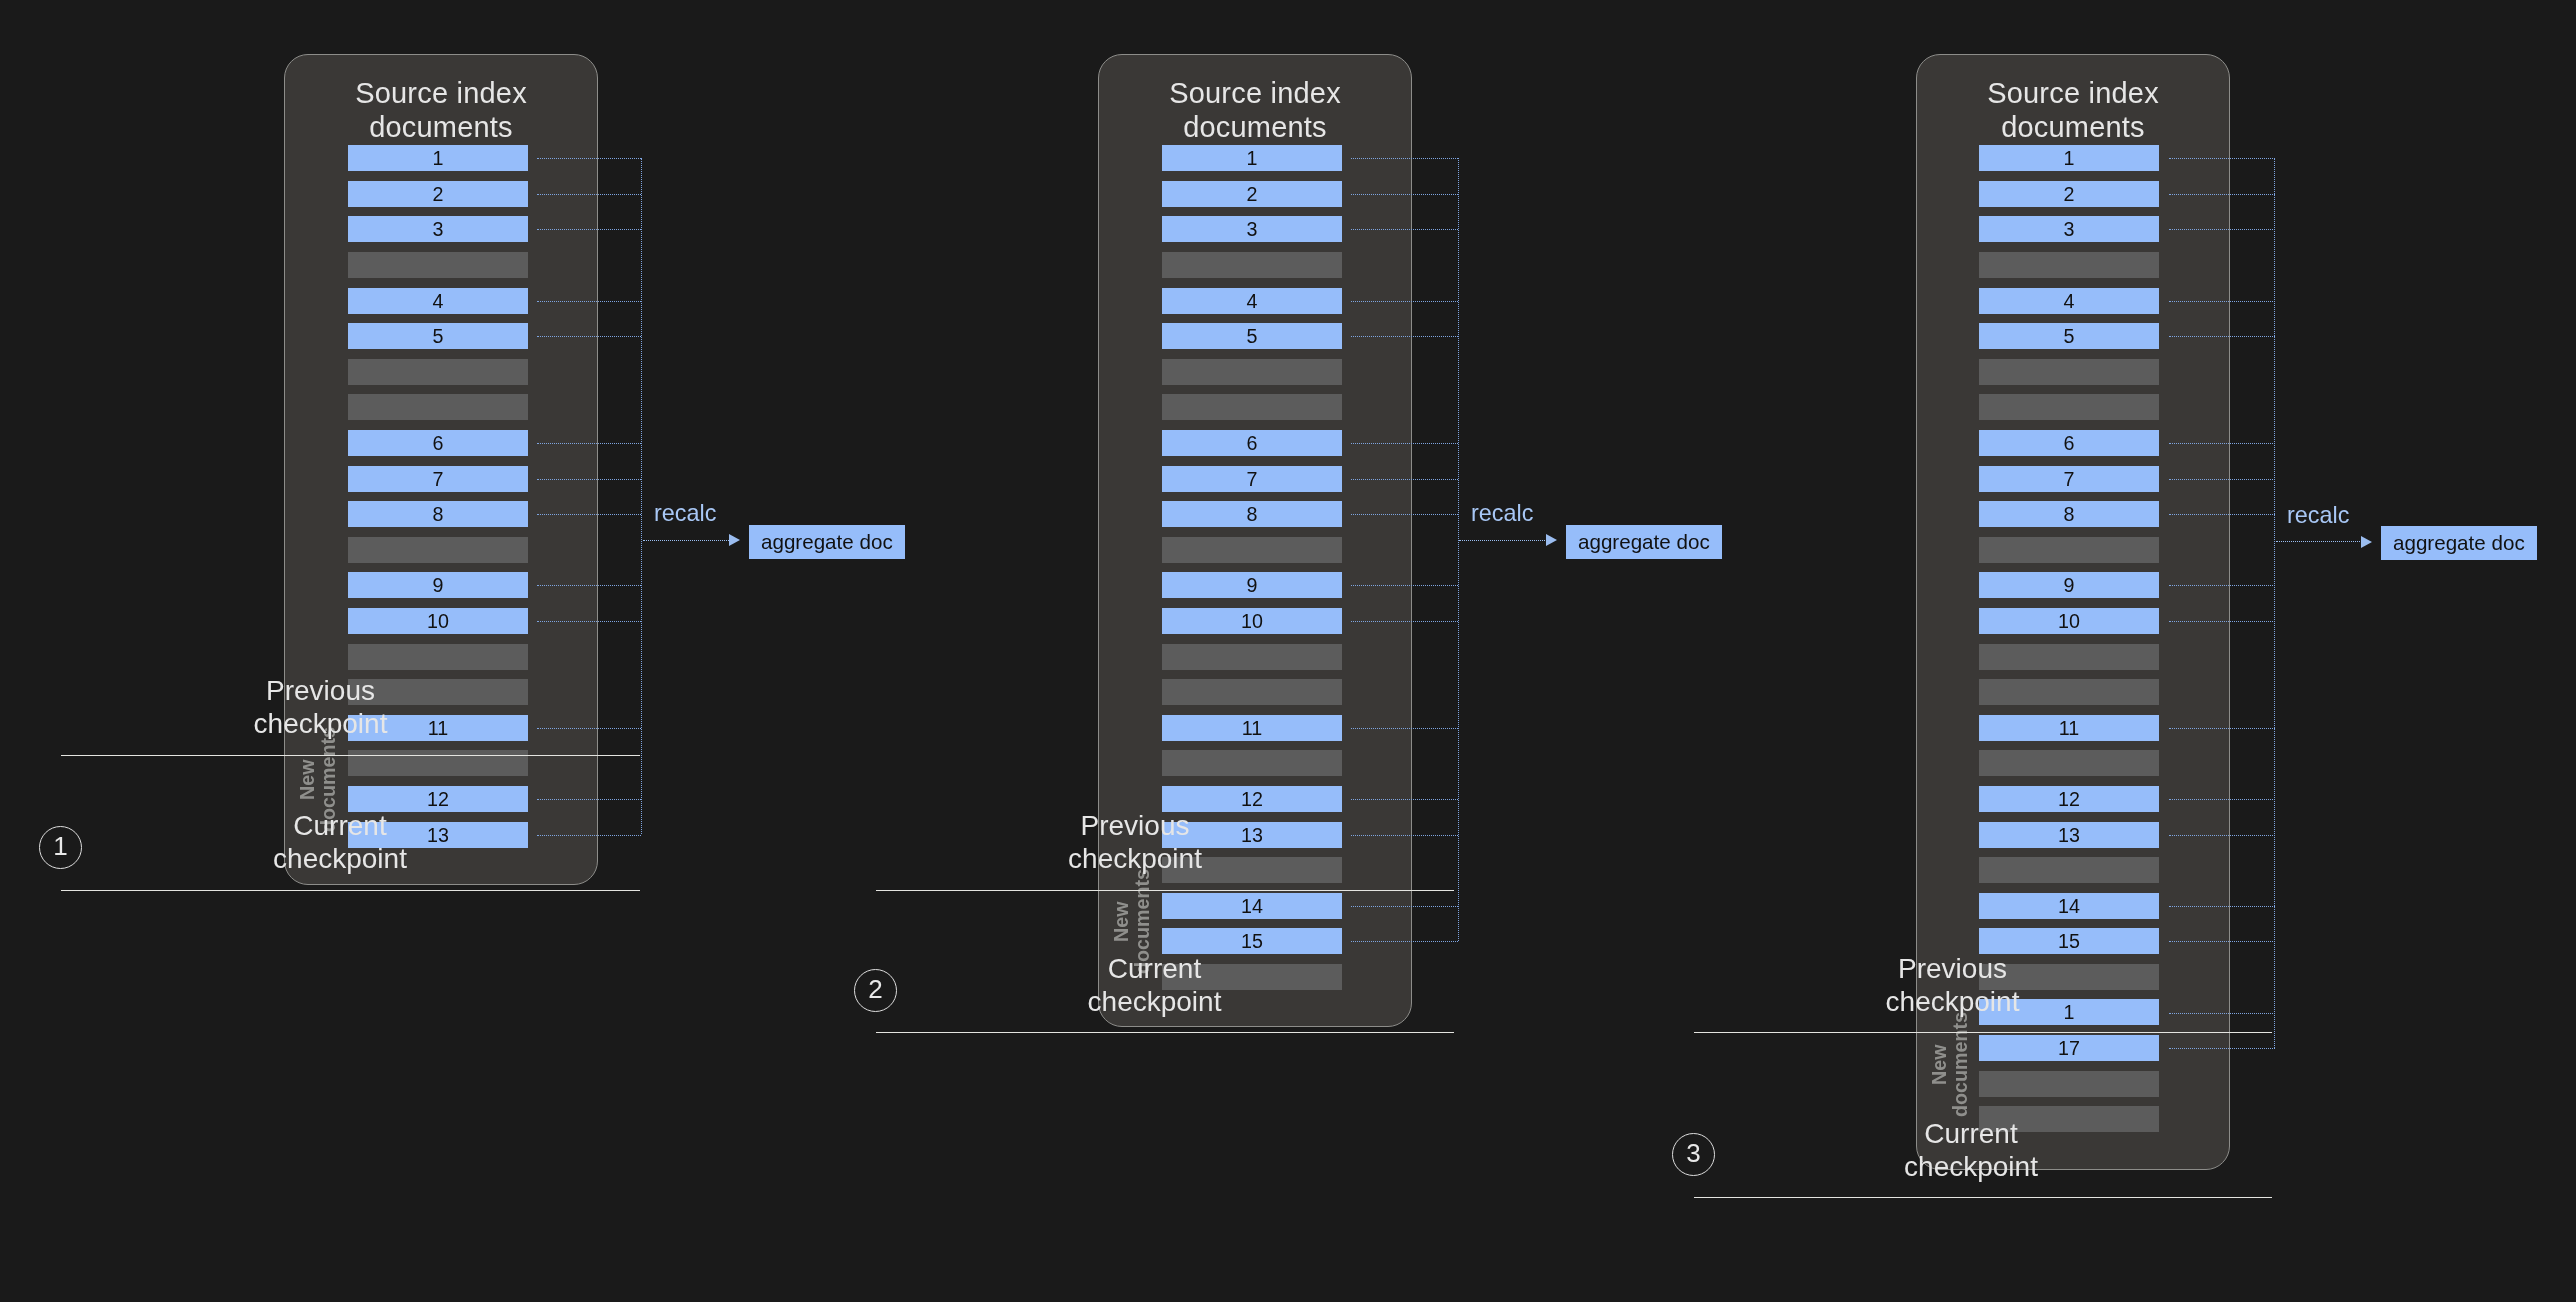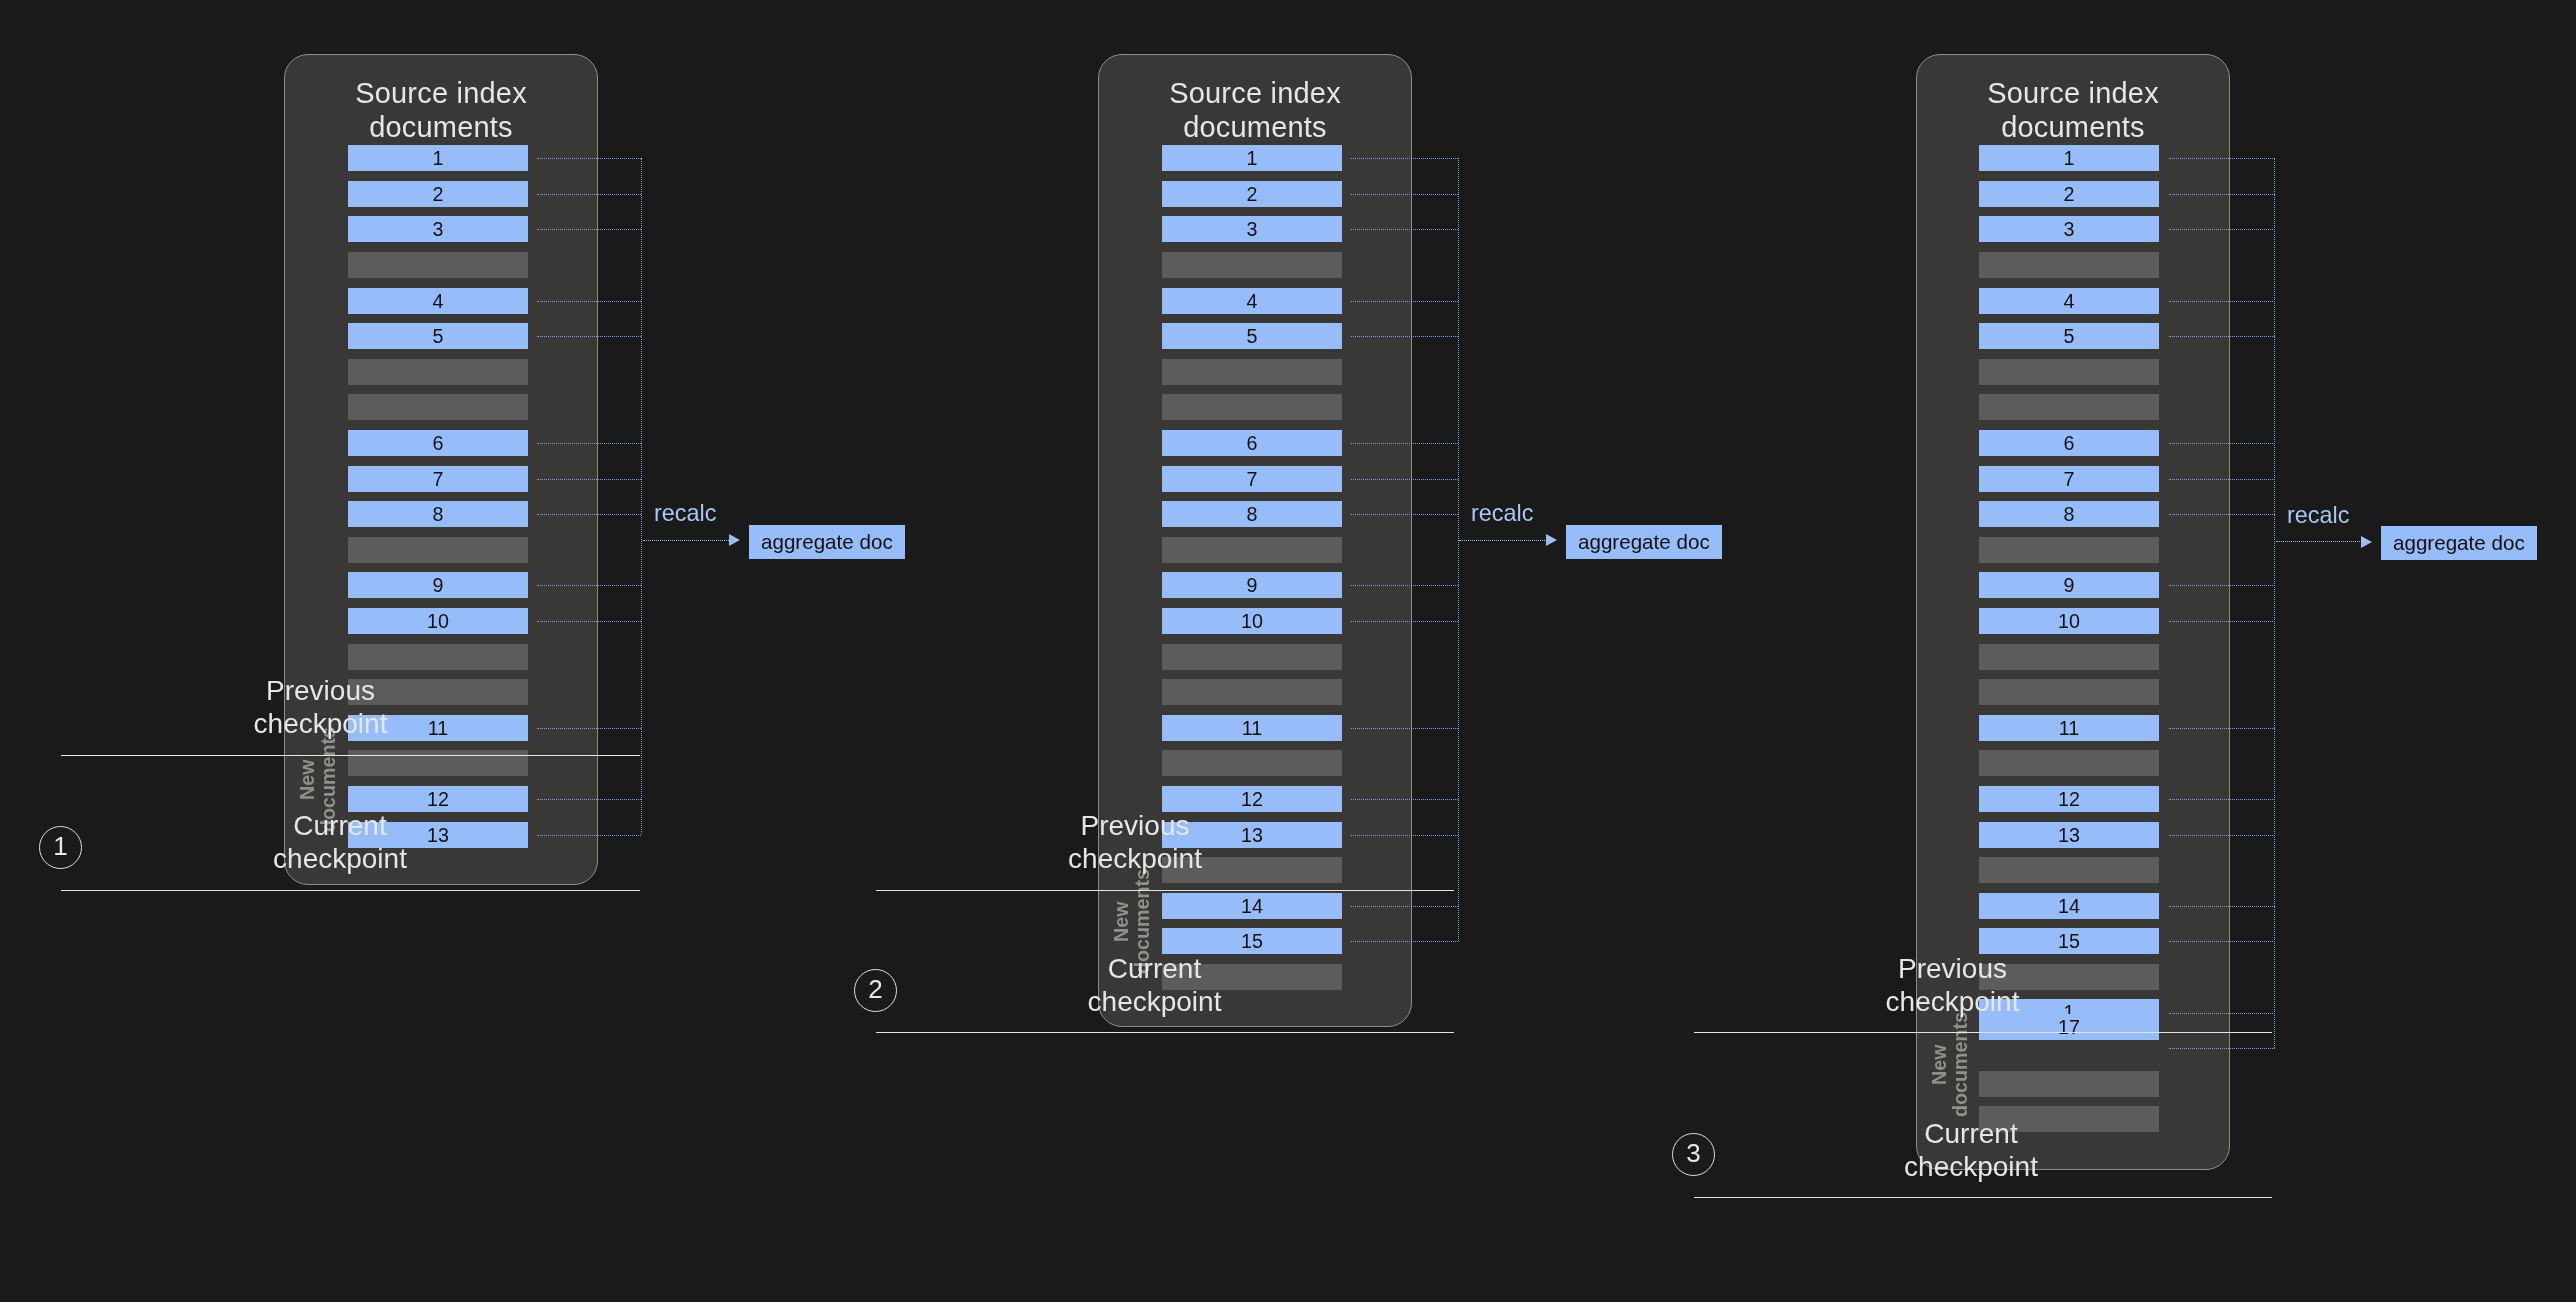--- a/index.html
+++ b/index.html
@@ -267,21 +267,21 @@
     <div class="row filled" style="left: 1979px; top: 822px;">13</div>
     <div class="conn-h" style="left: 2169px; top: 835px; width: 106px;"></div>
     <div class="row empty" style="left: 1979px; top: 857px;"></div>
     <div class="row filled" style="left: 1979px; top: 893px;">14</div>
     <div class="conn-h" style="left: 2169px; top: 906px; width: 106px;"></div>
     <div class="row filled" style="left: 1979px; top: 928px;">15</div>
     <div class="conn-h" style="left: 2169px; top: 941px; width: 106px;"></div>
     <div class="row empty" style="left: 1979px; top: 964px;"></div>
     <div class="row filled" style="left: 1979px; top: 999px;">1</div>
     <div class="conn-h" style="left: 2169px; top: 1013px; width: 106px;"></div>
-    <div class="row filled" style="left: 1979px; top: 1014px;">17</div>
+    <div class="row filled" style="left: 1979px; top: 1035px;">17</div>
     <div class="conn-h" style="left: 2169px; top: 1048px; width: 106px;"></div>
     <div class="row empty" style="left: 1979px; top: 1071px;"></div>
     <div class="row empty" style="left: 1979px; top: 1106px;"></div>
     <div class="conn-v" style="left: 2274px; top: 158px; height: 890px;"></div>
     <div class="arrow-line" style="left: 2276px; top: 541px; width: 86px;"></div>
     <div class="arrow-head" style="left: 2361px; top: 536px;"></div>
     <div class="recalc-label" style="left: 2287px; top: 502px;">recalc</div>
     <div class="agg-doc" style="left: 2381px; top: 526px;">aggregate doc</div>
     <div class="newdocs" style="left: 1929px; top: 996px; height: 137px;">New
 documents</div>

